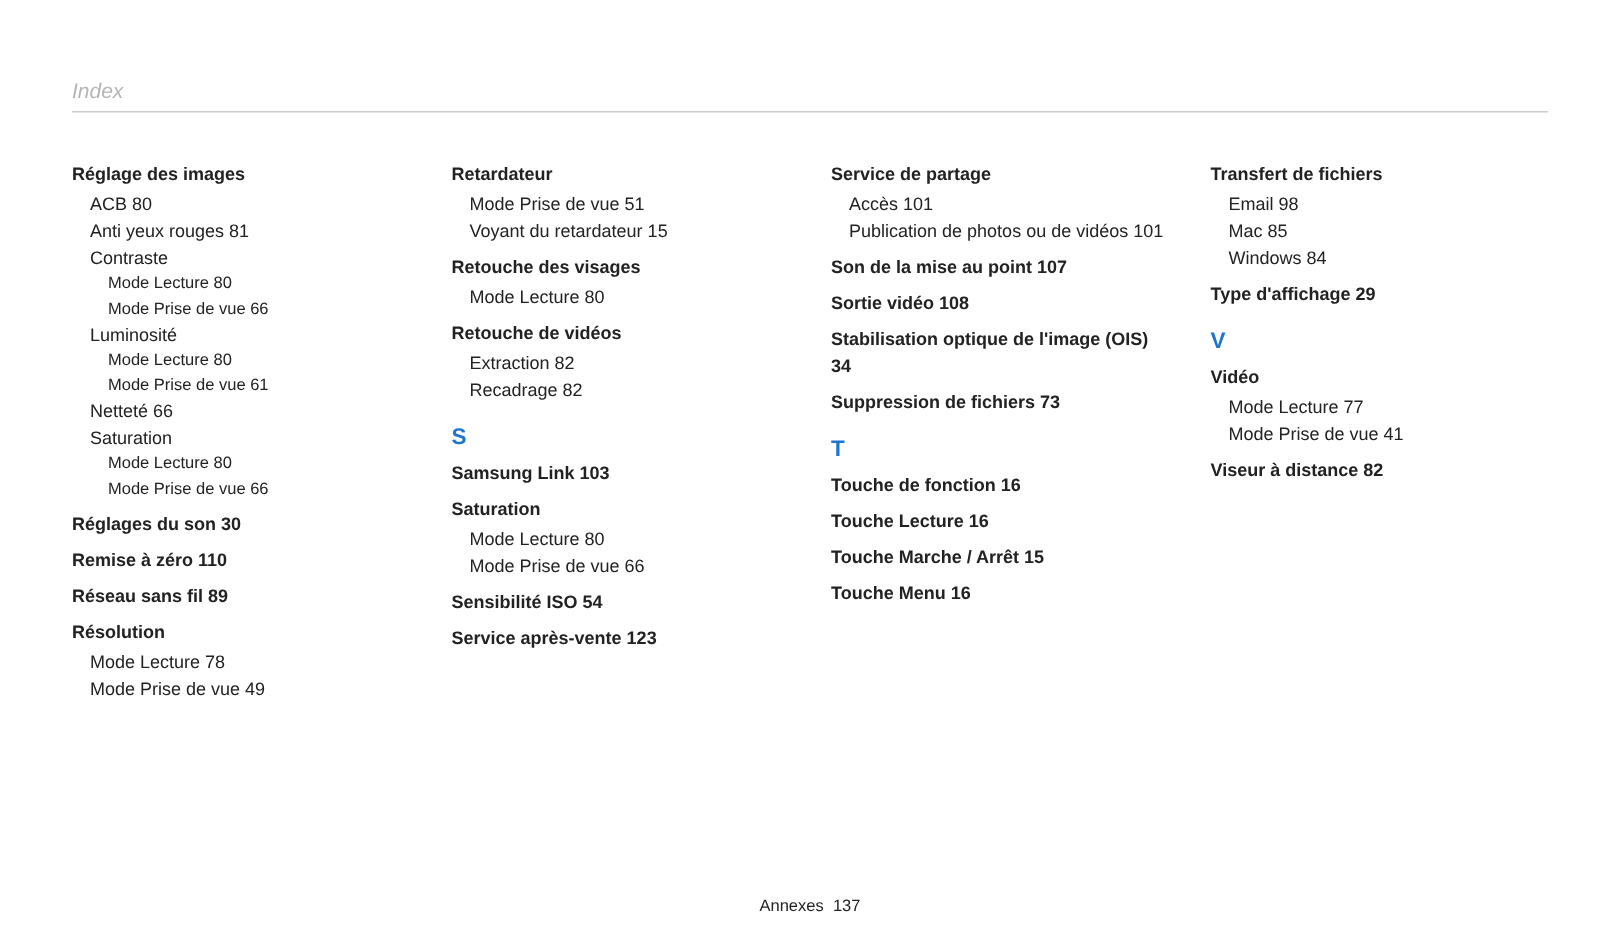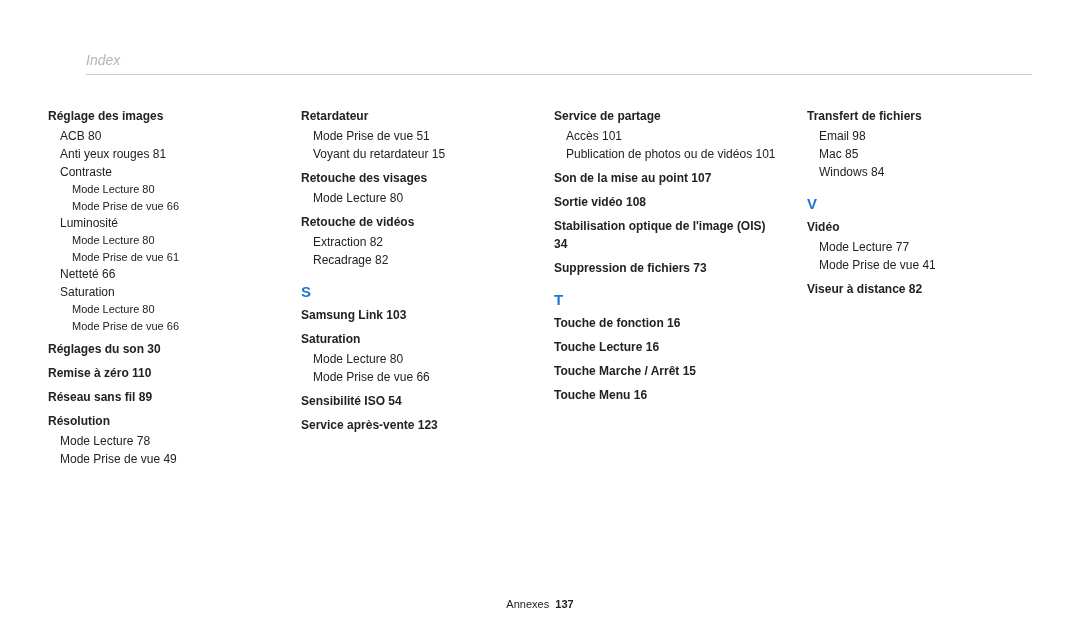--- a/index.html
+++ b/index.html
@@ -13,21 +13,20 @@
     position: relative;
     background: #fff;
   }
   .header-title {
     color: #b5b5b5;
     font-size: 14px;
     font-style: italic;
     margin-bottom: 6px;
     border-bottom: 1px solid #ccc;
     padding-bottom: 6px;
-    margin-left: 38px;
   }
   .columns {
     display: flex;
     gap: 28px;
     padding-top: 20px;
   }
   .col {
     flex: 1;
     text-align:left;
   }
@@ -52,21 +51,21 @@
     font-size: 11px;
   }
   .footer {
     position: absolute;
     bottom: 20px;
     left: 0;
     width: 100%;
     text-align: center;
     font-size: 11px;
   }
-  .footer .pg { font-weight: bold; }
+  .footer .pg { font-weight: normal; }
 </style>
 </head>
 <body>
 
 <div class="header-title">Index</div>
 
 <div class="columns">
 
   <div class="col">
     <div class="heading">Réglage des images</div>
@@ -121,20 +120,21 @@
     <div class="heading">Touche Lecture  16</div>
     <div class="heading">Touche Marche / Arrêt  15</div>
     <div class="heading">Touche Menu  16</div>
   </div>
 
   <div class="col">
     <div class="heading">Transfert de fichiers</div>
     <div class="sub">Email  98</div>
     <div class="sub">Mac  85</div>
     <div class="sub">Windows  84</div>
+    <div class="heading">Type d'affichage  29</div>
     <div class="section-letter">V</div>
     <div class="heading">Vidéo</div>
     <div class="sub">Mode Lecture  77</div>
     <div class="sub">Mode Prise de vue  41</div>
     <div class="heading">Viseur à distance  82</div>
   </div>
 
 </div>
 
 <div class="footer">

